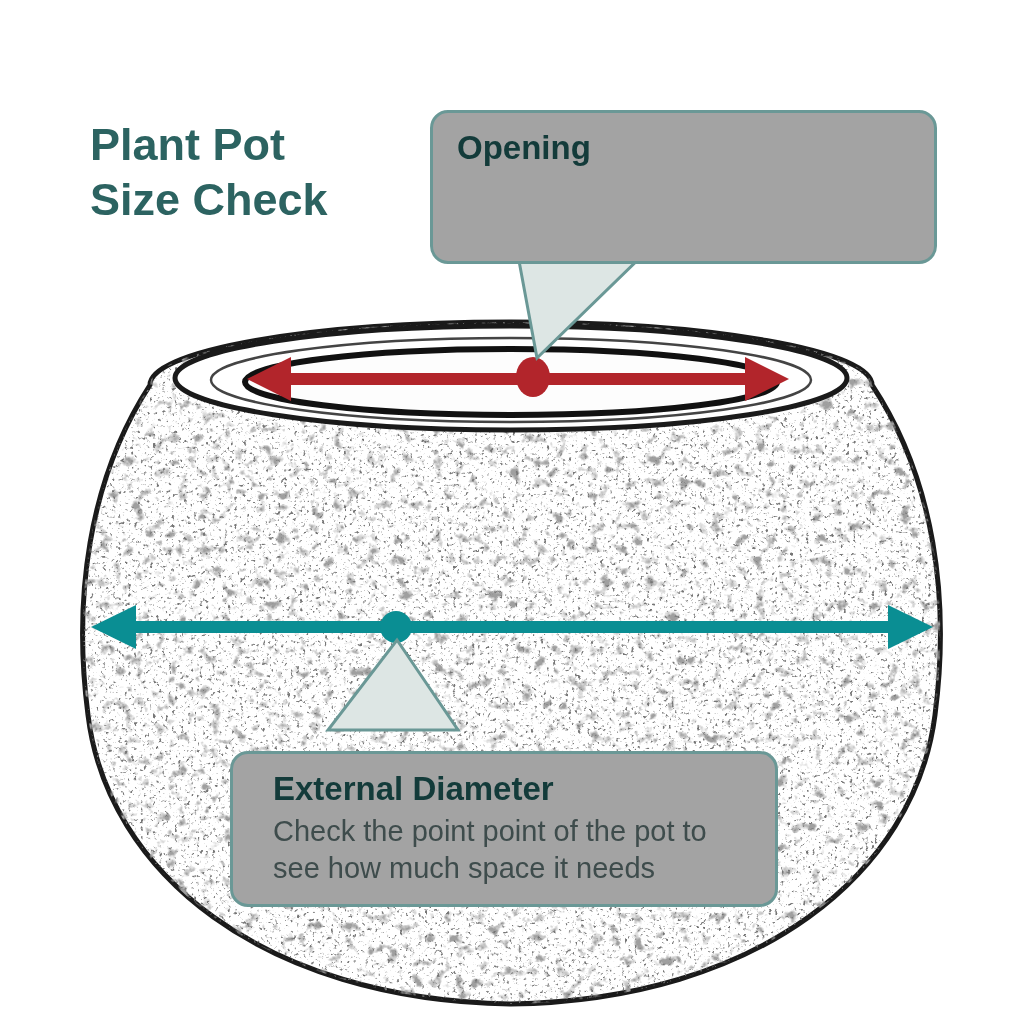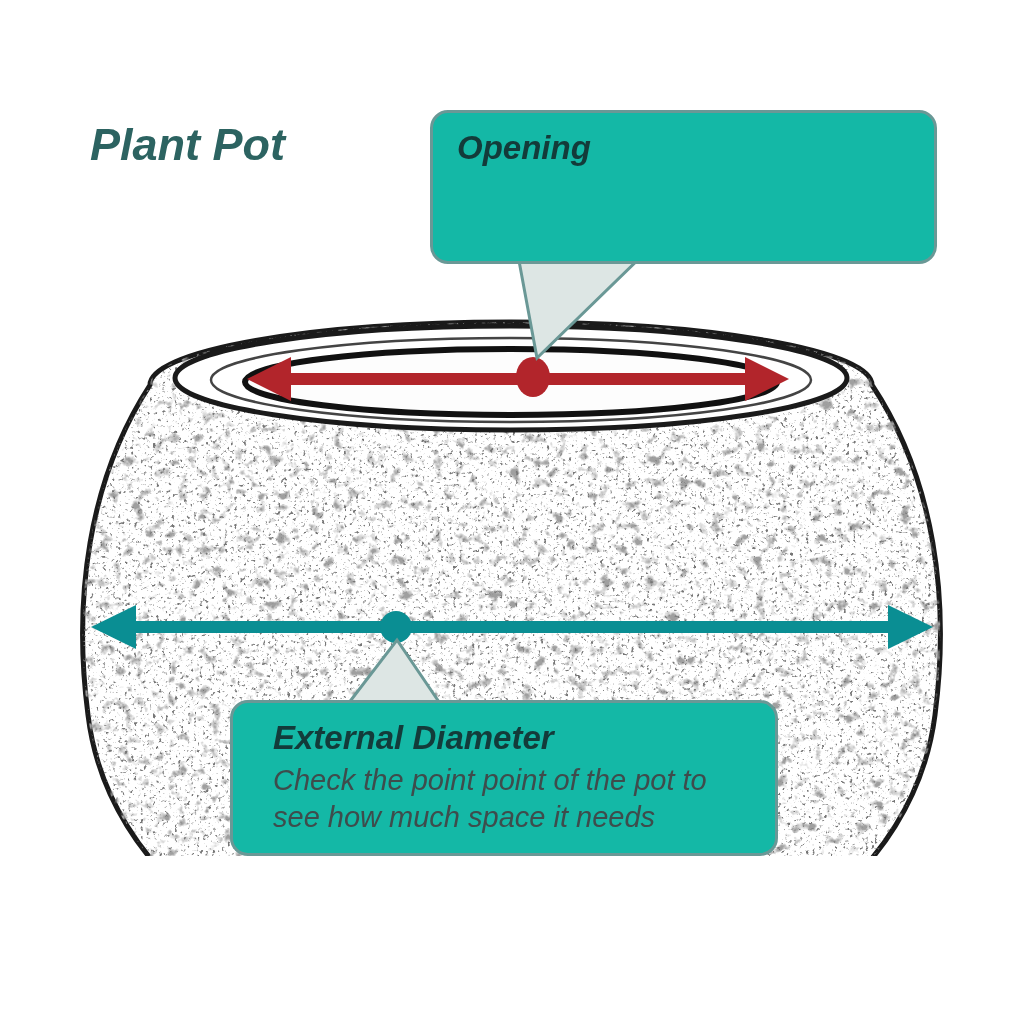--- a/index.html
+++ b/index.html
@@ -1,23 +1,23 @@
 <!DOCTYPE html>
 <html><head>
 <meta charset="utf-8">
 <style>
   html,body{margin:0;padding:0;background:#ffffff;font-family:"Liberation Sans",sans-serif;}
-  .canvas{position:relative;width:1024px;height:856px;background:#ffffff;overflow:hidden;font-style:italic;}
+  .canvas{position:relative;width:1024px;height:1024px;background:#ffffff;overflow:hidden;}
   .diagram-svg{position:absolute;left:0;top:0;width:1024px;height:1024px;}
   .page-title{position:absolute;left:90px;top:118px;font-weight:bold;font-size:45px;line-height:1.22;color:#2c6361;letter-spacing:0px;}
-  .callout{position:absolute;background:#14b8a6;border:3px solid #6a9896;border-radius:18px;padding:12px 24px 18px 24px;box-sizing:border-box;}
+  .callout{position:absolute;background:#a3a3a3;border:3px solid #6a9896;border-radius:18px;padding:12px 24px 18px 24px;box-sizing:border-box;}
   .callout .c-title{font-weight:bold;font-size:33px;color:#133b3a;margin:4px 0 5px 0;}
   .callout .c-body{font-size:29px;color:#3e4c4c;line-height:1.26;}
   .callout.opening{left:430px;top:110px;width:507px;min-height:154px;}
-  .callout.external{left:230px;top:700px;width:548px;min-height:148px;padding-left:40px;}
+  .callout.external{left:230px;top:751px;width:548px;min-height:148px;padding-left:40px;}
 </style>
 </head>
 <body>
 
 <div class="canvas">
 
   <svg class="diagram-svg" viewBox="0 0 1024 1024" aria-hidden="true">
     <defs>
       <filter id="speckle" x="-5%" y="-5%" width="110%" height="110%">
         <feTurbulence type="fractalNoise" baseFrequency="0.32" numOctaves="3" seed="11" result="noise"></feTurbulence>
@@ -54,20 +54,21 @@
       <polygon points="933,627 888,605 888,649" fill="#0a8e93"></polygon>
       <circle cx="396" cy="627" r="16" fill="#0a8e93"></circle>
     </g>
 
     <polygon points="517,250 648,250 537,358" fill="#dde6e4" stroke="#6a9896" stroke-width="3"></polygon>
     <polygon points="328,730 458,730 397,640" fill="#dde6e4" stroke="#6a9896" stroke-width="3"></polygon>
   </svg>
 
   <div class="page-title">
     <div>Plant Pot</div>
+    <div>Size Check</div>
   </div>
 
   <div class="callout opening">
     <div class="c-title">Opening</div>
   </div>
 
   <div class="callout external">
     <div class="c-title">External Diameter</div>
     <div class="c-body">Check the point point of the pot to see how much space it needs</div>
   </div>

